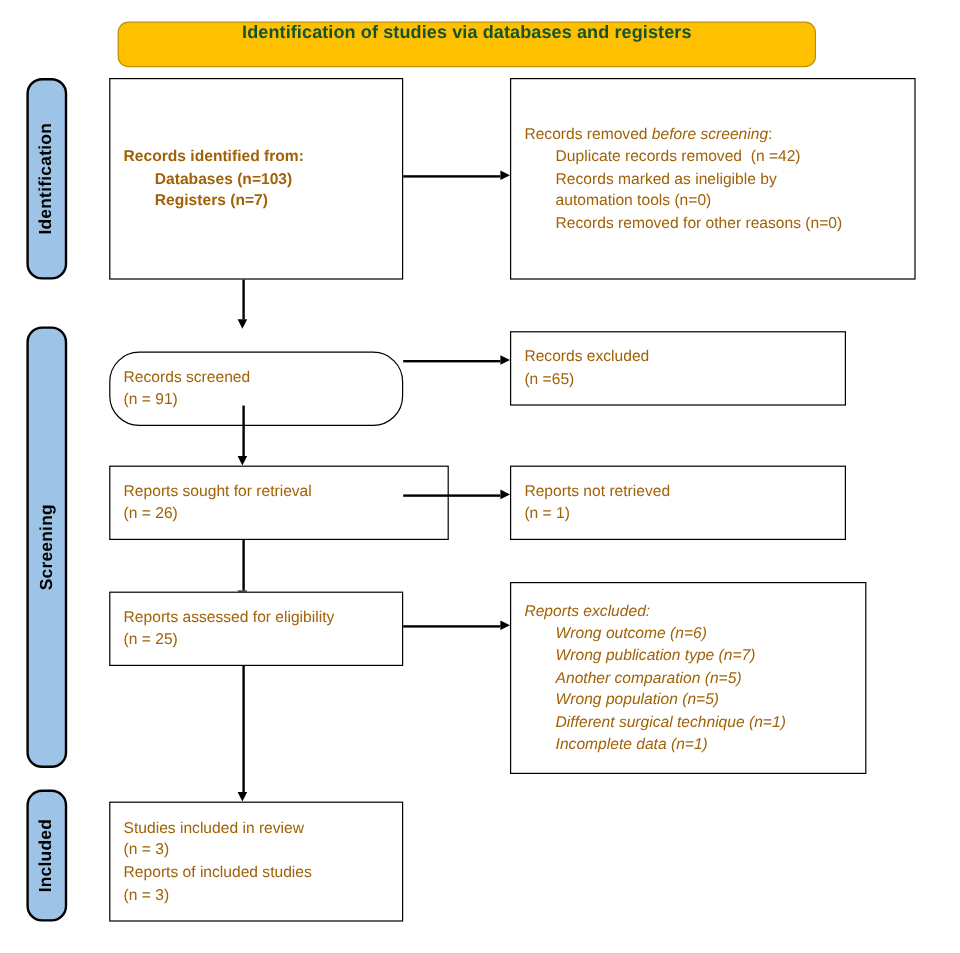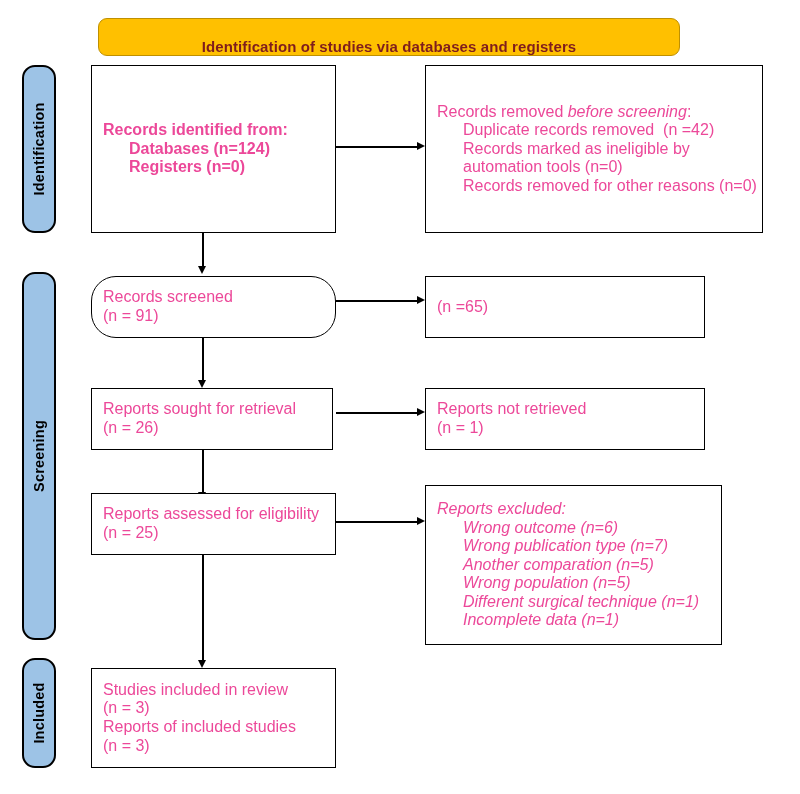--- a/index.html
+++ b/index.html
@@ -20,26 +20,26 @@
   }
 
   
   .banner {
     position: absolute;
     box-sizing: border-box;
     background: #FFC000;
     border: 1.5px solid #BF9000;
     border-radius: 9px;
     display: flex;
-    align-items: flex-end;
+    align-items: flex-start;
     justify-content: center;
     font-weight: bold;
     font-size: 15px;
     letter-spacing: 0.1px;
-    color: #7f1d1d;
+    color: #14532d;
   }
 
   
   .stage {
     position: absolute;
     box-sizing: border-box;
     background: #9DC3E6;
     border: 2px solid #000000;
     border-radius: 13px;
     display: flex;
@@ -61,24 +61,24 @@
     position: absolute;
     box-sizing: border-box;
     background: #ffffff;
     border: 1.7px solid #000000;
     display: flex;
     flex-direction: column;
     justify-content: center;
     padding: 0 11px;
   }
   .box .line {
-    font-size: 16px;
+    font-size: 13px;
     line-height: 18.6px;
     white-space: pre;
-    color: #ec4899;
+    color: #a16207;
   }
   .box .line.indent {
     padding-left: 26px;
   }
   .box .line .ital {
     font-style: italic;
   }
 
   
   .conn {
@@ -120,54 +120,55 @@
   <div class="stage" style="left:22px; top:272px; width:34px; height:368px;">
     <span>Screening</span>
   </div>
 
   <div class="stage" style="left:22px; top:658px; width:34px; height:110px;">
     <span>Included</span>
   </div>
 
   <div class="box" style="left:91px; top:65px; width:245px; height:168px;font-weight:bold;">
     <div class="line">Records identified from:</div>
-    <div class="line indent">Databases (n=124)</div>
-    <div class="line indent">Registers (n=0)</div>
+    <div class="line indent">Databases (n=103)</div>
+    <div class="line indent">Registers (n=7)</div>
   </div>
 
   <div class="box" style="left:425px; top:65px; width:338px; height:168px;">
     <div class="line"><span>Records removed </span><span class="ital">before screening</span><span>:</span></div>
     <div class="line indent">Duplicate records removed  (n =42)</div>
     <div class="line indent">Records marked as ineligible by</div>
     <div class="line indent">automation tools (n=0)</div>
     <div class="line indent">Records removed for other reasons (n=0)</div>
   </div>
 
   <div class="conn h" style="left:336px; top:146px; width:81px;"></div>
   <div class="arrowhead right" style="left:417px; top:141.5px;"></div>
 
   <div class="conn v" style="left:202px; top:233px; height:33px;"></div>
   <div class="arrowhead down" style="left:198px; top:266px;"></div>
 
-  <div class="box" style="left:91px; top:276px; width:245px; height:62px;border-radius:25px;">
+  <div class="box" style="left:91px; top:293px; width:245px; height:62px;border-radius:25px;">
     <div class="line">Records screened</div>
     <div class="line">(n = 91)</div>
   </div>
 
   <div class="box" style="left:425px; top:276px; width:280px; height:62px;">
+    <div class="line">Records excluded</div>
     <div class="line">(n =65)</div>
   </div>
 
   <div class="conn h" style="left:336px; top:300px; width:81px;"></div>
   <div class="arrowhead right" style="left:417px; top:295.5px;"></div>
 
   <div class="conn v" style="left:202px; top:338px; height:42px;"></div>
   <div class="arrowhead down" style="left:198px; top:380px;"></div>
 
-  <div class="box" style="left:91px; top:388px; width:242px; height:62px;justify-content:center;">
+  <div class="box" style="left:91px; top:388px; width:283px; height:62px;justify-content:center;">
     <div class="line">Reports sought for retrieval</div>
     <div class="line">(n = 26)</div>
   </div>
 
   <div class="box" style="left:425px; top:388px; width:280px; height:62px;">
     <div class="line">Reports not retrieved</div>
     <div class="line">(n = 1)</div>
   </div>
 
   <div class="conn h" style="left:336px; top:412px; width:81px;"></div>

